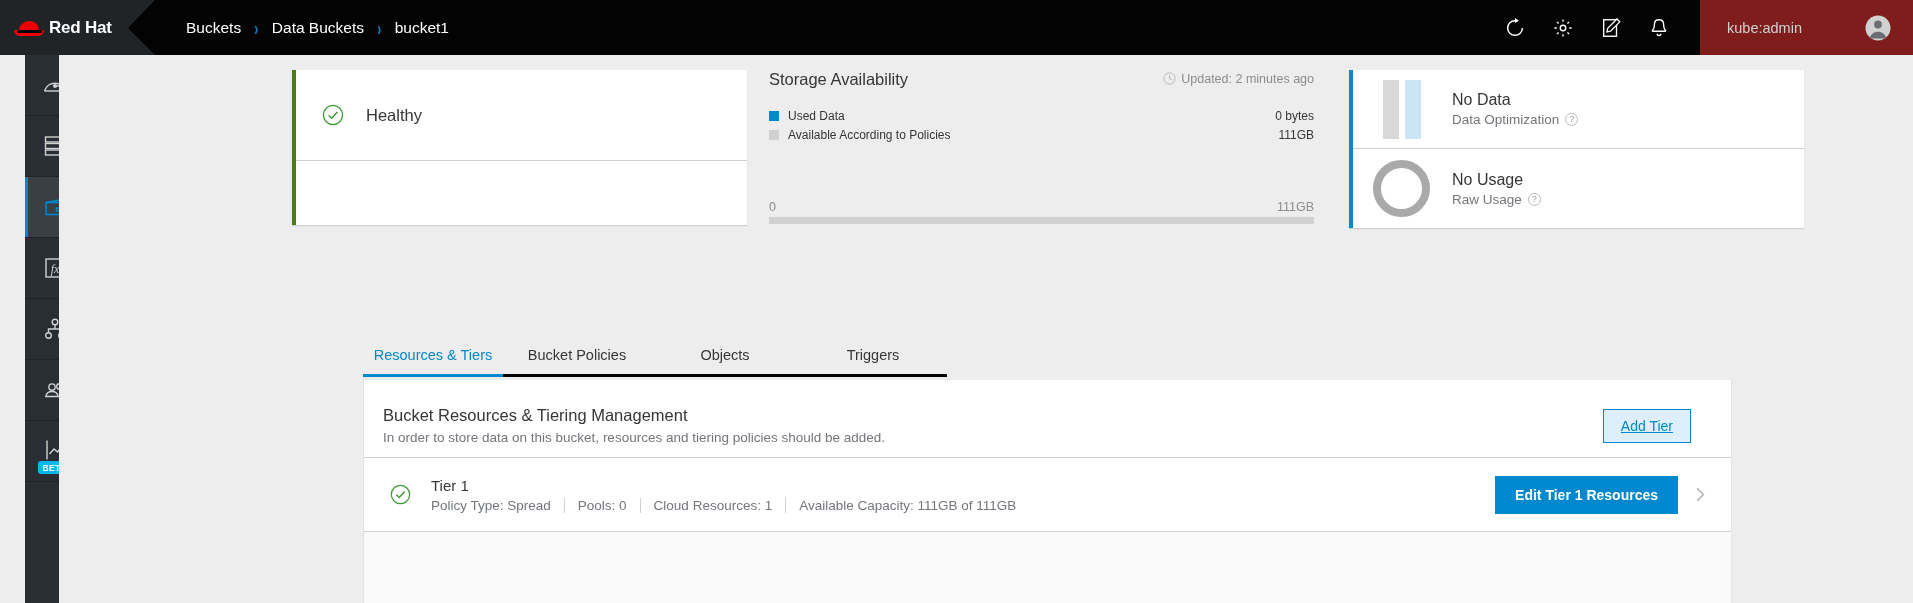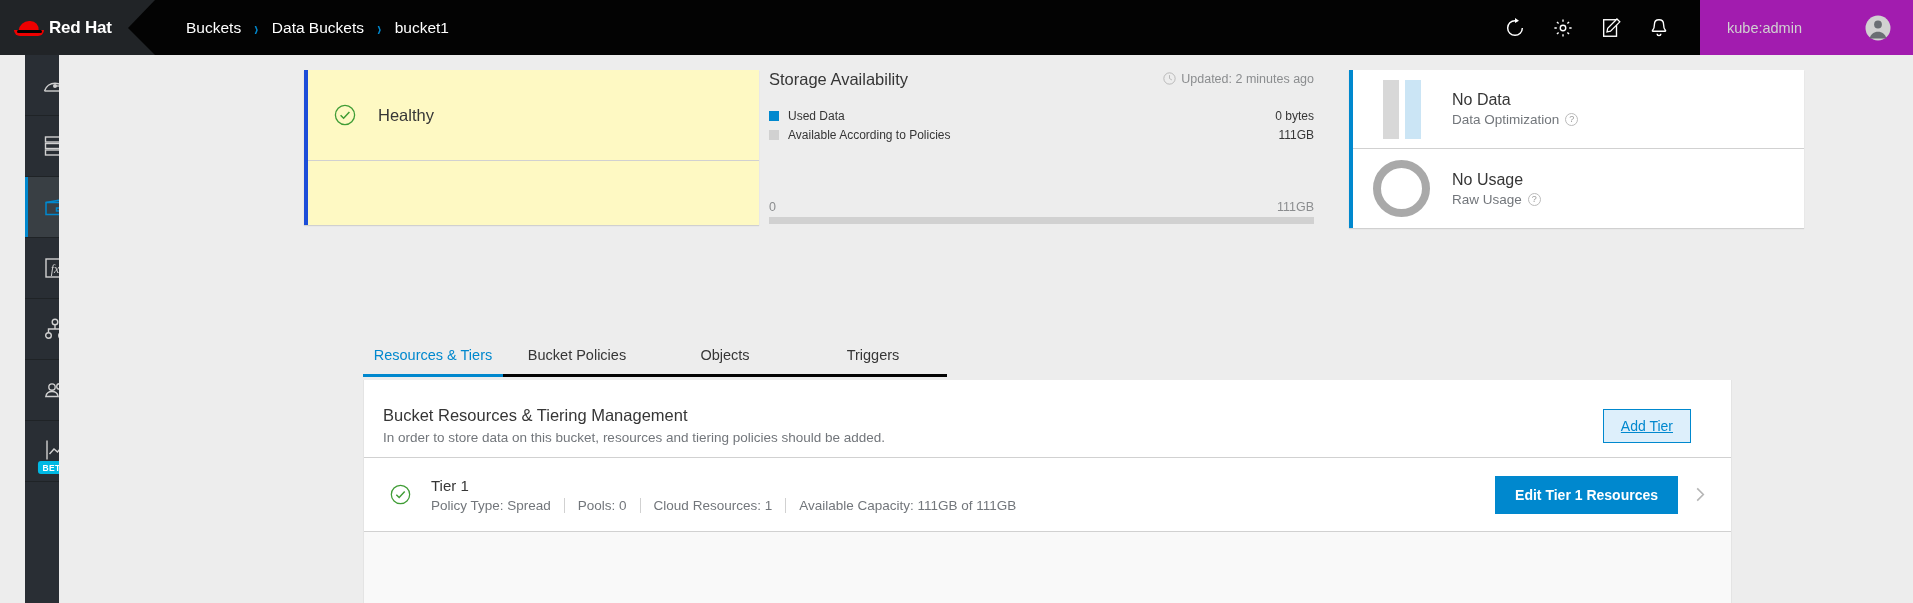--- a/index.html
+++ b/index.html
@@ -63,21 +63,21 @@
     color: #0088ce; font-size: 14px; font-weight: bold;
     transform: scaleY(1.45) scaleX(0.85);
   }
 
   .mh-right {
     margin-left: auto; display: flex; align-items: center; height: 55px;
   }
   .mh-icons { display: flex; align-items: center; gap: 26px; padding-right: 30px; }
   .mh-icon { width: 22px; height: 22px; cursor: pointer; display:block; }
   .mh-user {
-    height: 55px; width: 213px; background: #a21caf;
+    height: 55px; width: 213px; background: #7f1d1d;
     display: flex; align-items: center; justify-content: space-between;
     padding: 0 22px 0 27px; cursor: pointer;
   }
   .mh-user-name { color: #d1d1d1; font-size: 14.5px; }
 
   
   .sidebar {
     position: absolute; top: 55px; left: 0;
     width: 59px; height: 548px;
     background: #292e34;
@@ -108,24 +108,24 @@
   .page {
     position: absolute; top: 55px; left: 59px;
     width: 1854px; height: 548px;
     background: #ededed;
   }
 
   
   .top-row { position: absolute; top: 15px; left: 0; width: 1854px; height: 158px; }
 
   .card-health {
-    position: absolute; left: 245px; top: 0;
+    position: absolute; left: 233px; top: 0;
     width: 455px; height: 155px;
-    background: #fef9c3;
-    border-left: 4px solid #1d4ed8;
+    background: #ffffff;
+    border-left: 4px solid #4d7c0f;
     box-shadow: 0 1px 1px rgba(3,3,3,0.12);
   }
   .health-top {
     height: 91px; display: flex; align-items: center;
     padding-left: 26px; gap: 22px;
     border-bottom: 1px solid #d1d1d1;
   }
   .health-label { font-size: 16.5px; color: #363636; }
   .health-bottom {
     height: 63px; display: flex; align-items: center;

